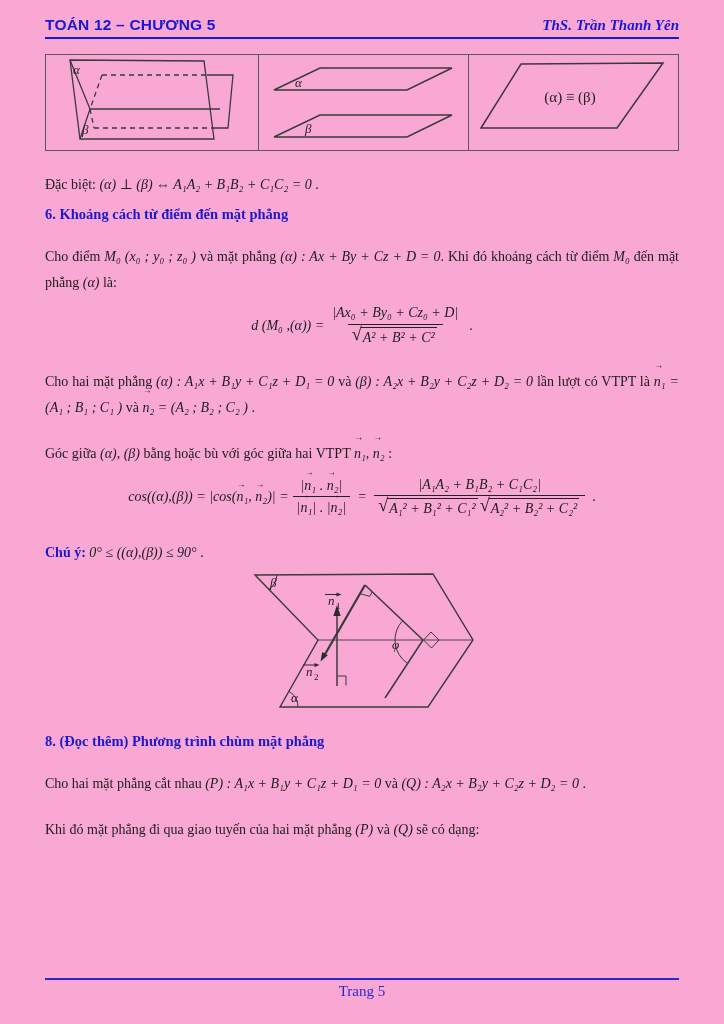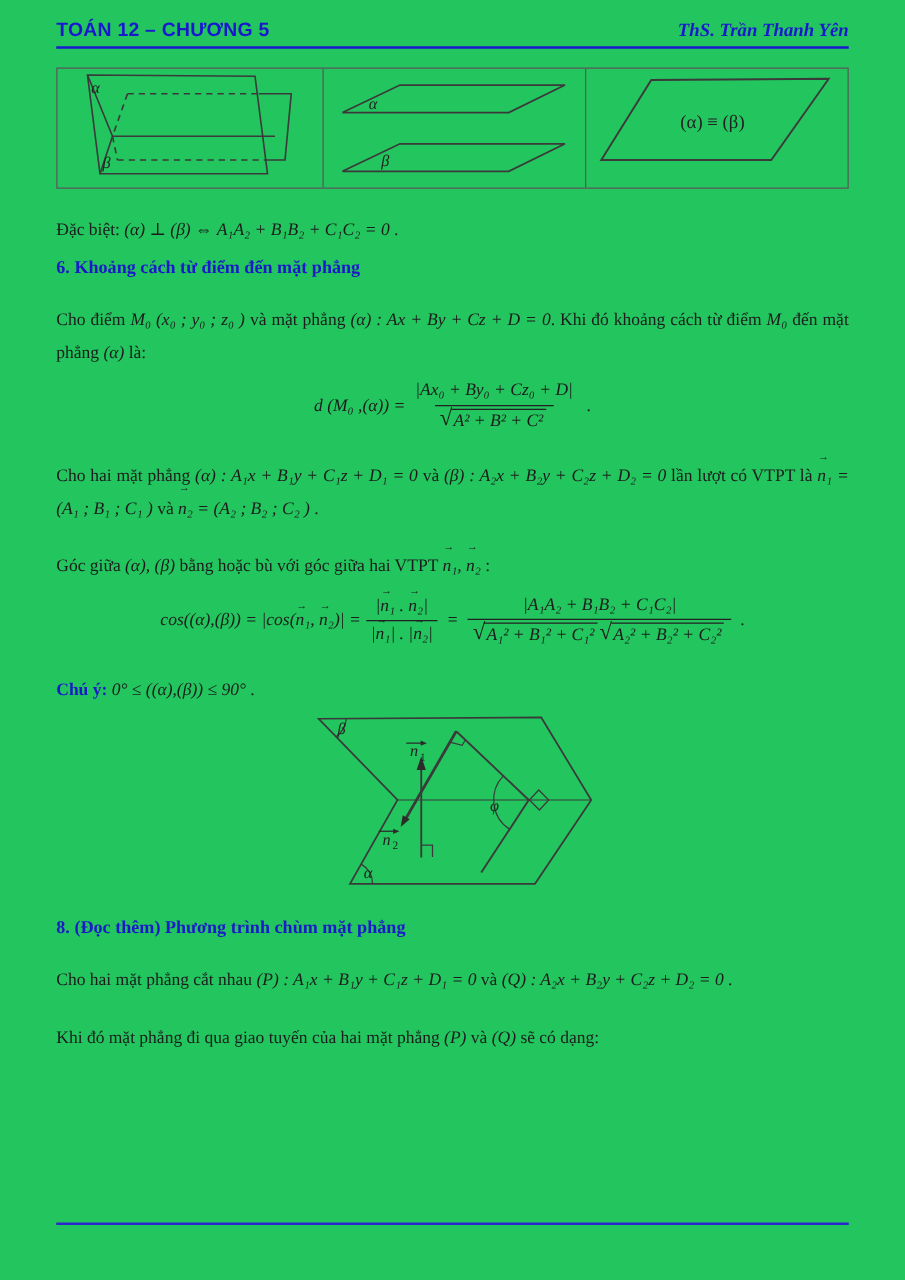--- a/index.html
+++ b/index.html
@@ -1,16 +1,16 @@
 <!DOCTYPE html>
 <html><head>
 <meta charset="utf-8">
 <style>
   html,body{margin:0;padding:0;background:#ffffff;}
-  .page{position:relative;width:724px;height:1024px;background:#22c55e;overflow:hidden;
+  .page{position:relative;width:724px;height:1024px;background:#f9a8d4;overflow:hidden;
         font-family:"Liberation Serif","DejaVu Serif",serif;color:#1c1c1c;font-size:14px;}
   .content{position:absolute;left:45px;top:16px;width:634px;}
   .hdr{display:flex;justify-content:space-between;align-items:flex-end;}
   .h-left{font-family:"Liberation Sans","DejaVu Sans",sans-serif;font-weight:bold;
           font-size:15.5px;color:#1a18cf;letter-spacing:.2px;}
   .h-right{font-family:"Liberation Serif","DejaVu Serif",serif;font-style:italic;font-weight:bold;
            font-size:15px;color:#1a18cf;}
   .h-rule{border-top:2.5px solid #1a18cf;margin-top:3px;}
   .fig-table{display:flex;margin-top:15px;border:1px solid #595959;height:95px;}
   .fig-table .cell{border-right:1px solid #595959;display:flex;align-items:center;justify-content:center;}
@@ -180,13 +180,14 @@
       </svg>
     </div>
 
     <h3 class="sec-h">8. (Đọc thêm) Phương trình chùm mặt phẳng</h3>
     <p><span>Cho hai mặt phẳng cắt nhau </span><span class="mi">(P) : A₁x + B₁y + C₁z + D₁ = 0</span><span>  và  </span><span class="mi">(Q) : A₂x + B₂y + C₂z + D₂ = 0</span><span> .</span></p>
     <p><span>Khi đó mặt phẳng đi qua giao tuyến của hai mặt phẳng </span><span class="mi">(P)</span><span> và </span><span class="mi">(Q)</span><span> sẽ có dạng:</span></p>
 
   </div>
 
   <div class="footer-rule"></div>
+  <div class="footer-text">Trang 5</div>
 </div>
 
 </body></html>

